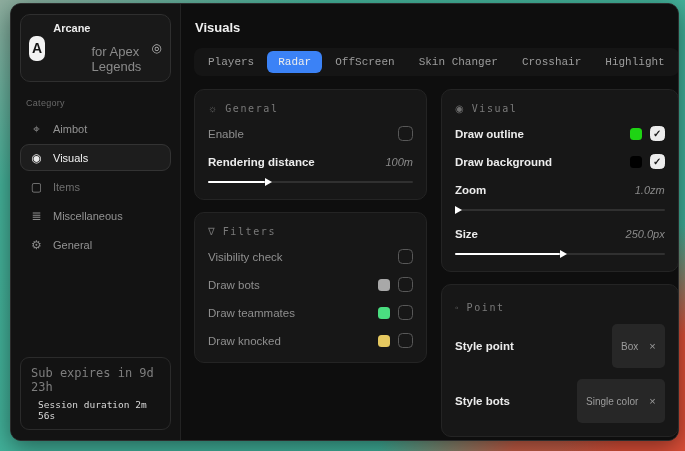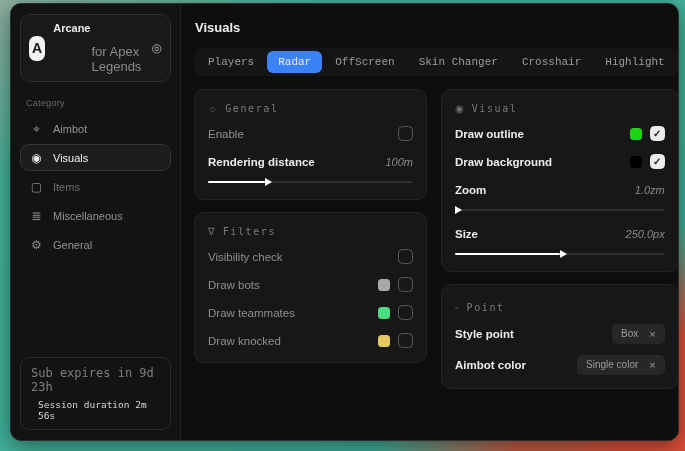--- a/index.html
+++ b/index.html
@@ -62,22 +62,22 @@
   .checkbox { width:15px; height:15px; border:1.4px solid #585858; border-radius:4.5px;
     display:flex; align-items:center; justify-content:center; cursor:pointer; }
   .checkbox[data-checked="true"] { background:#ececec; border-color:#ececec; }
   .checkbox[data-checked="true"]::after { content:"✓"; color:#161616; font-size:10px; font-weight:bold; }
   .swatch { width:12px; height:12px; border-radius:3.5px; cursor:pointer; }
   .slider { position:relative; height:9px; margin-top:7px; cursor:pointer; }
   .track { position:absolute; left:0; right:0; top:3.5px; height:2px; background:#303030; border-radius:2px; }
   .fill { position:absolute; left:0; top:3.5px; height:2px; background:#ffffff; border-radius:2px; }
   .fill::after { content:""; position:absolute; right:-7px; top:50%; transform:translateY(-50%);
     border-left:7px solid #ffffff; border-top:4px solid transparent; border-bottom:4px solid transparent; }
-  .chip { display:inline-flex; align-items:flex-start; gap:11px; background:#272727; border-radius:5px;
-    padding:4px 9px; font-size:10px; color:#9c9c9c; cursor:pointer; }
+  .chip { display:inline-flex; align-items:center; gap:11px; background:#272727; border-radius:5px;
+    padding:16px 9px; font-size:10px; color:#9c9c9c; cursor:pointer; }
   .chip .x { font-size:11px; color:#9c9c9c; }
 </style>
 </head>
 <body>
 
 <div class="window">
 
   <div class="sidebar">
     <div class="app-card">
       <div class="logo">A</div>
@@ -246,21 +246,21 @@
           <div class="row">
             <span class="lbl strong">Style point</span>
             <span class="right">
               <span class="chip">
                 <span>Box</span>
                 <span class="x">×</span>
               </span>
             </span>
           </div>
           <div class="row">
-            <span class="lbl strong">Aimbot color</span>
+            <span class="lbl strong">Style bots</span>
             <span class="right">
               <span class="chip">
                 <span>Single color</span>
                 <span class="x">×</span>
               </span>
             </span>
           </div>
         </div>
       </div>
 

